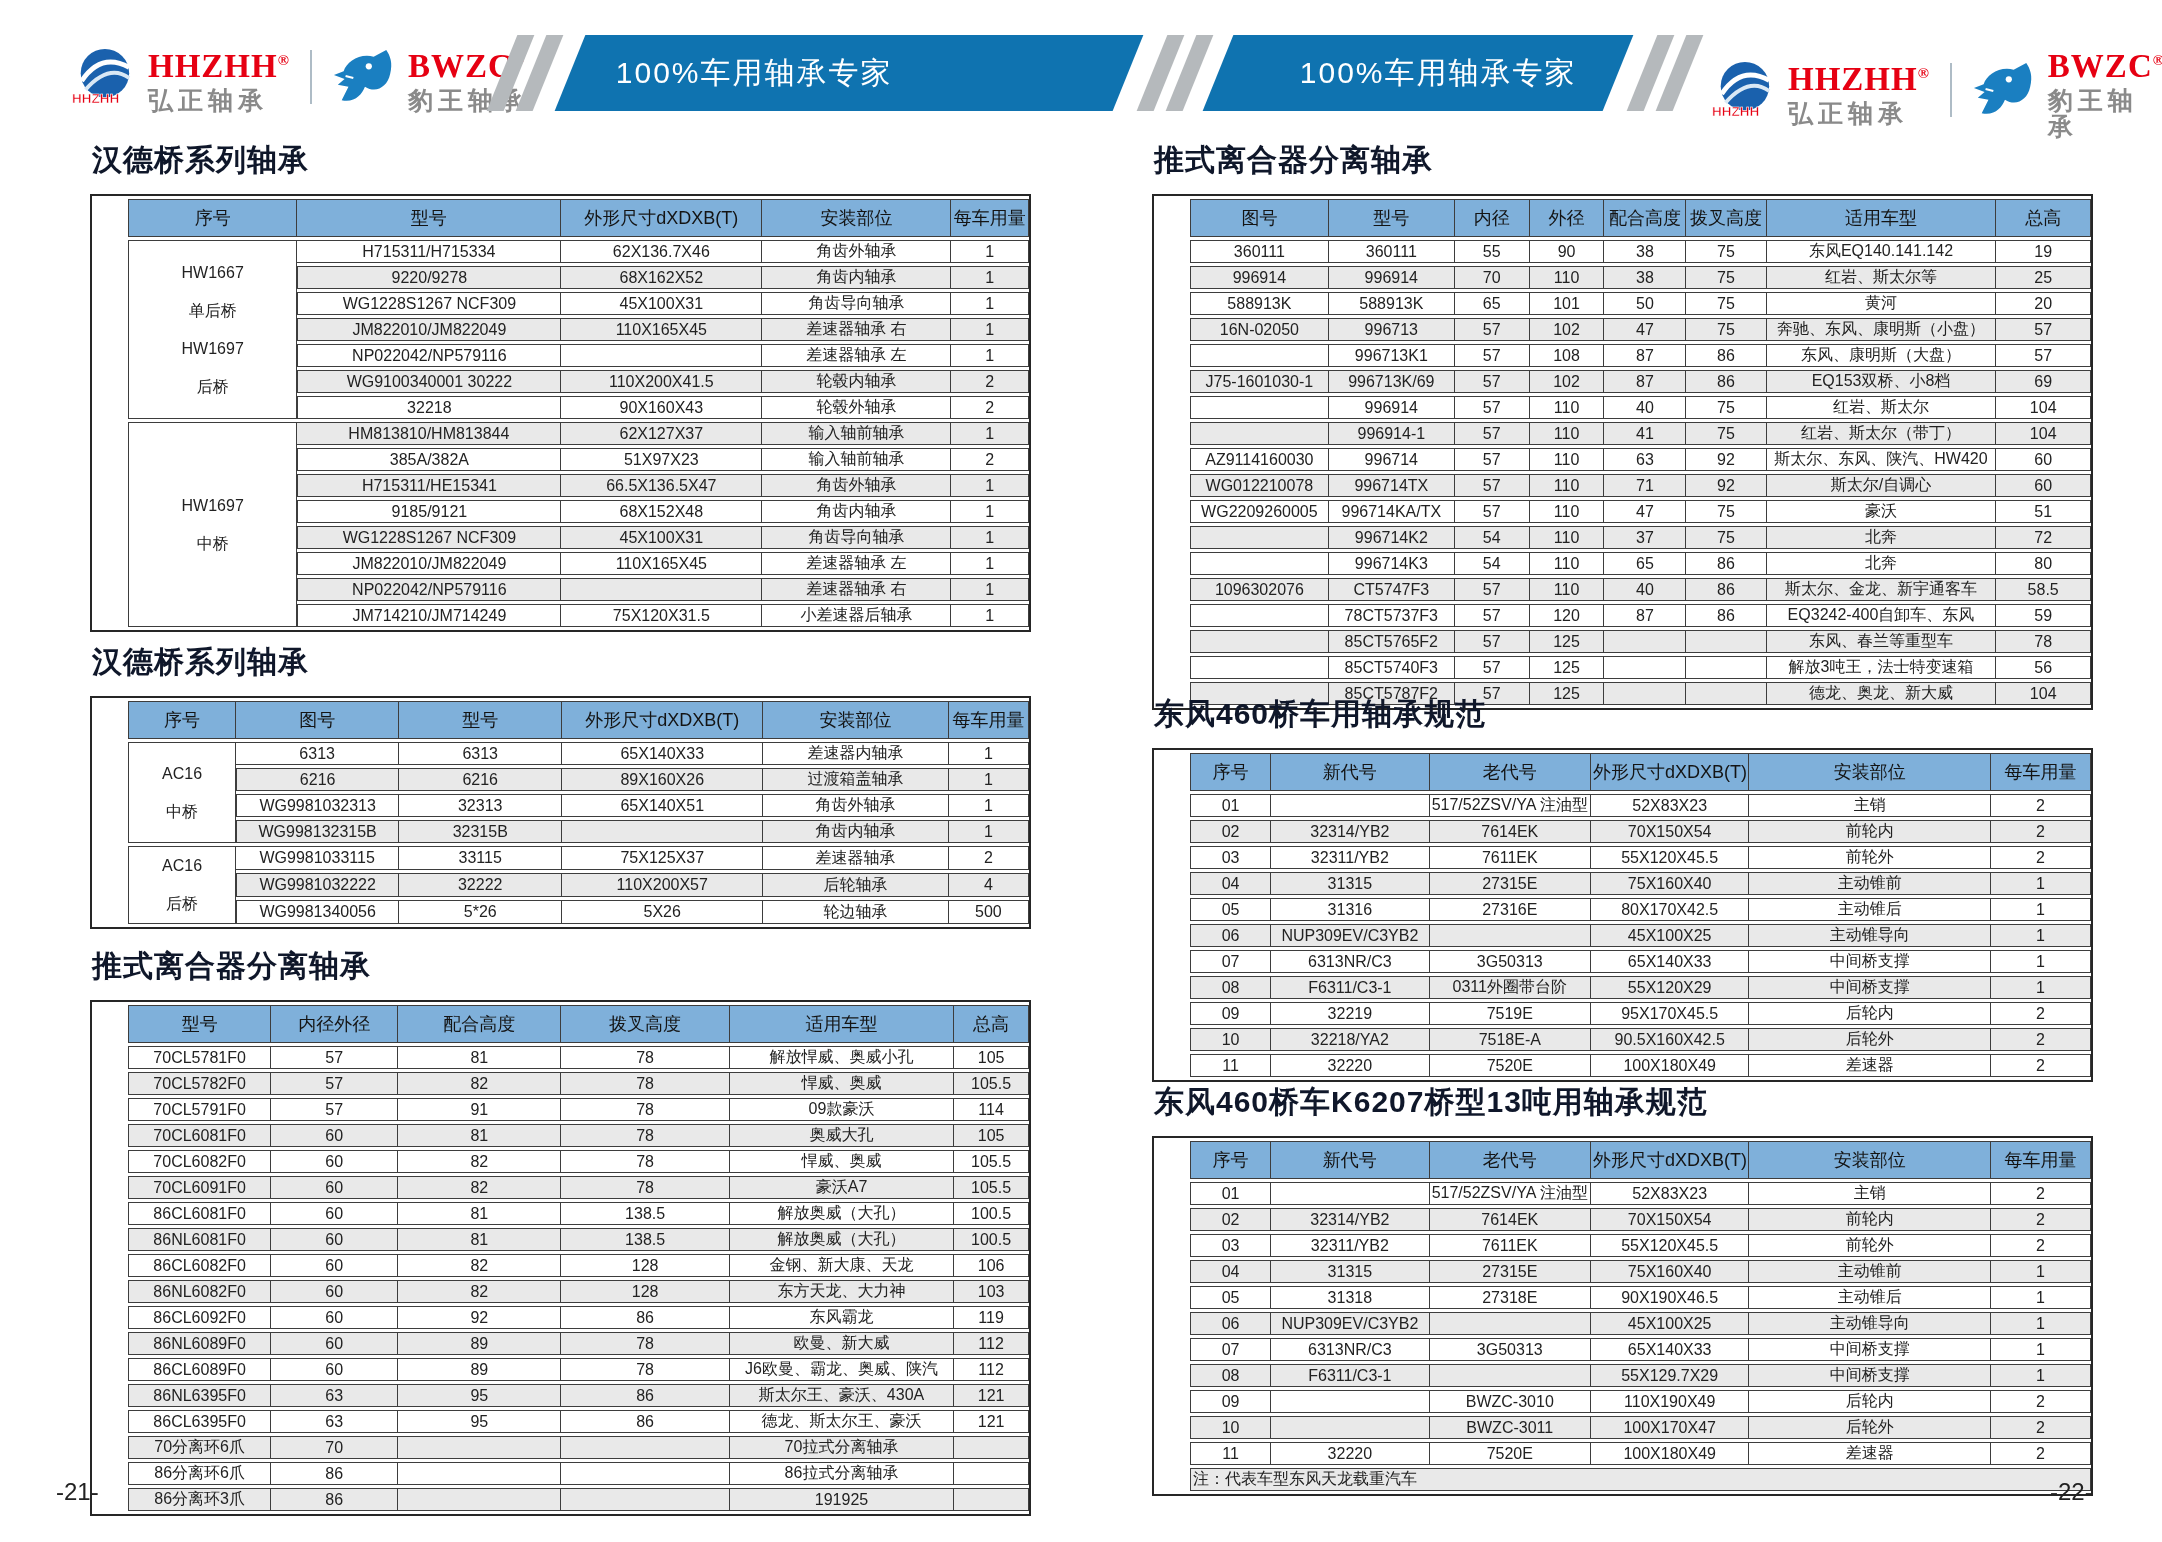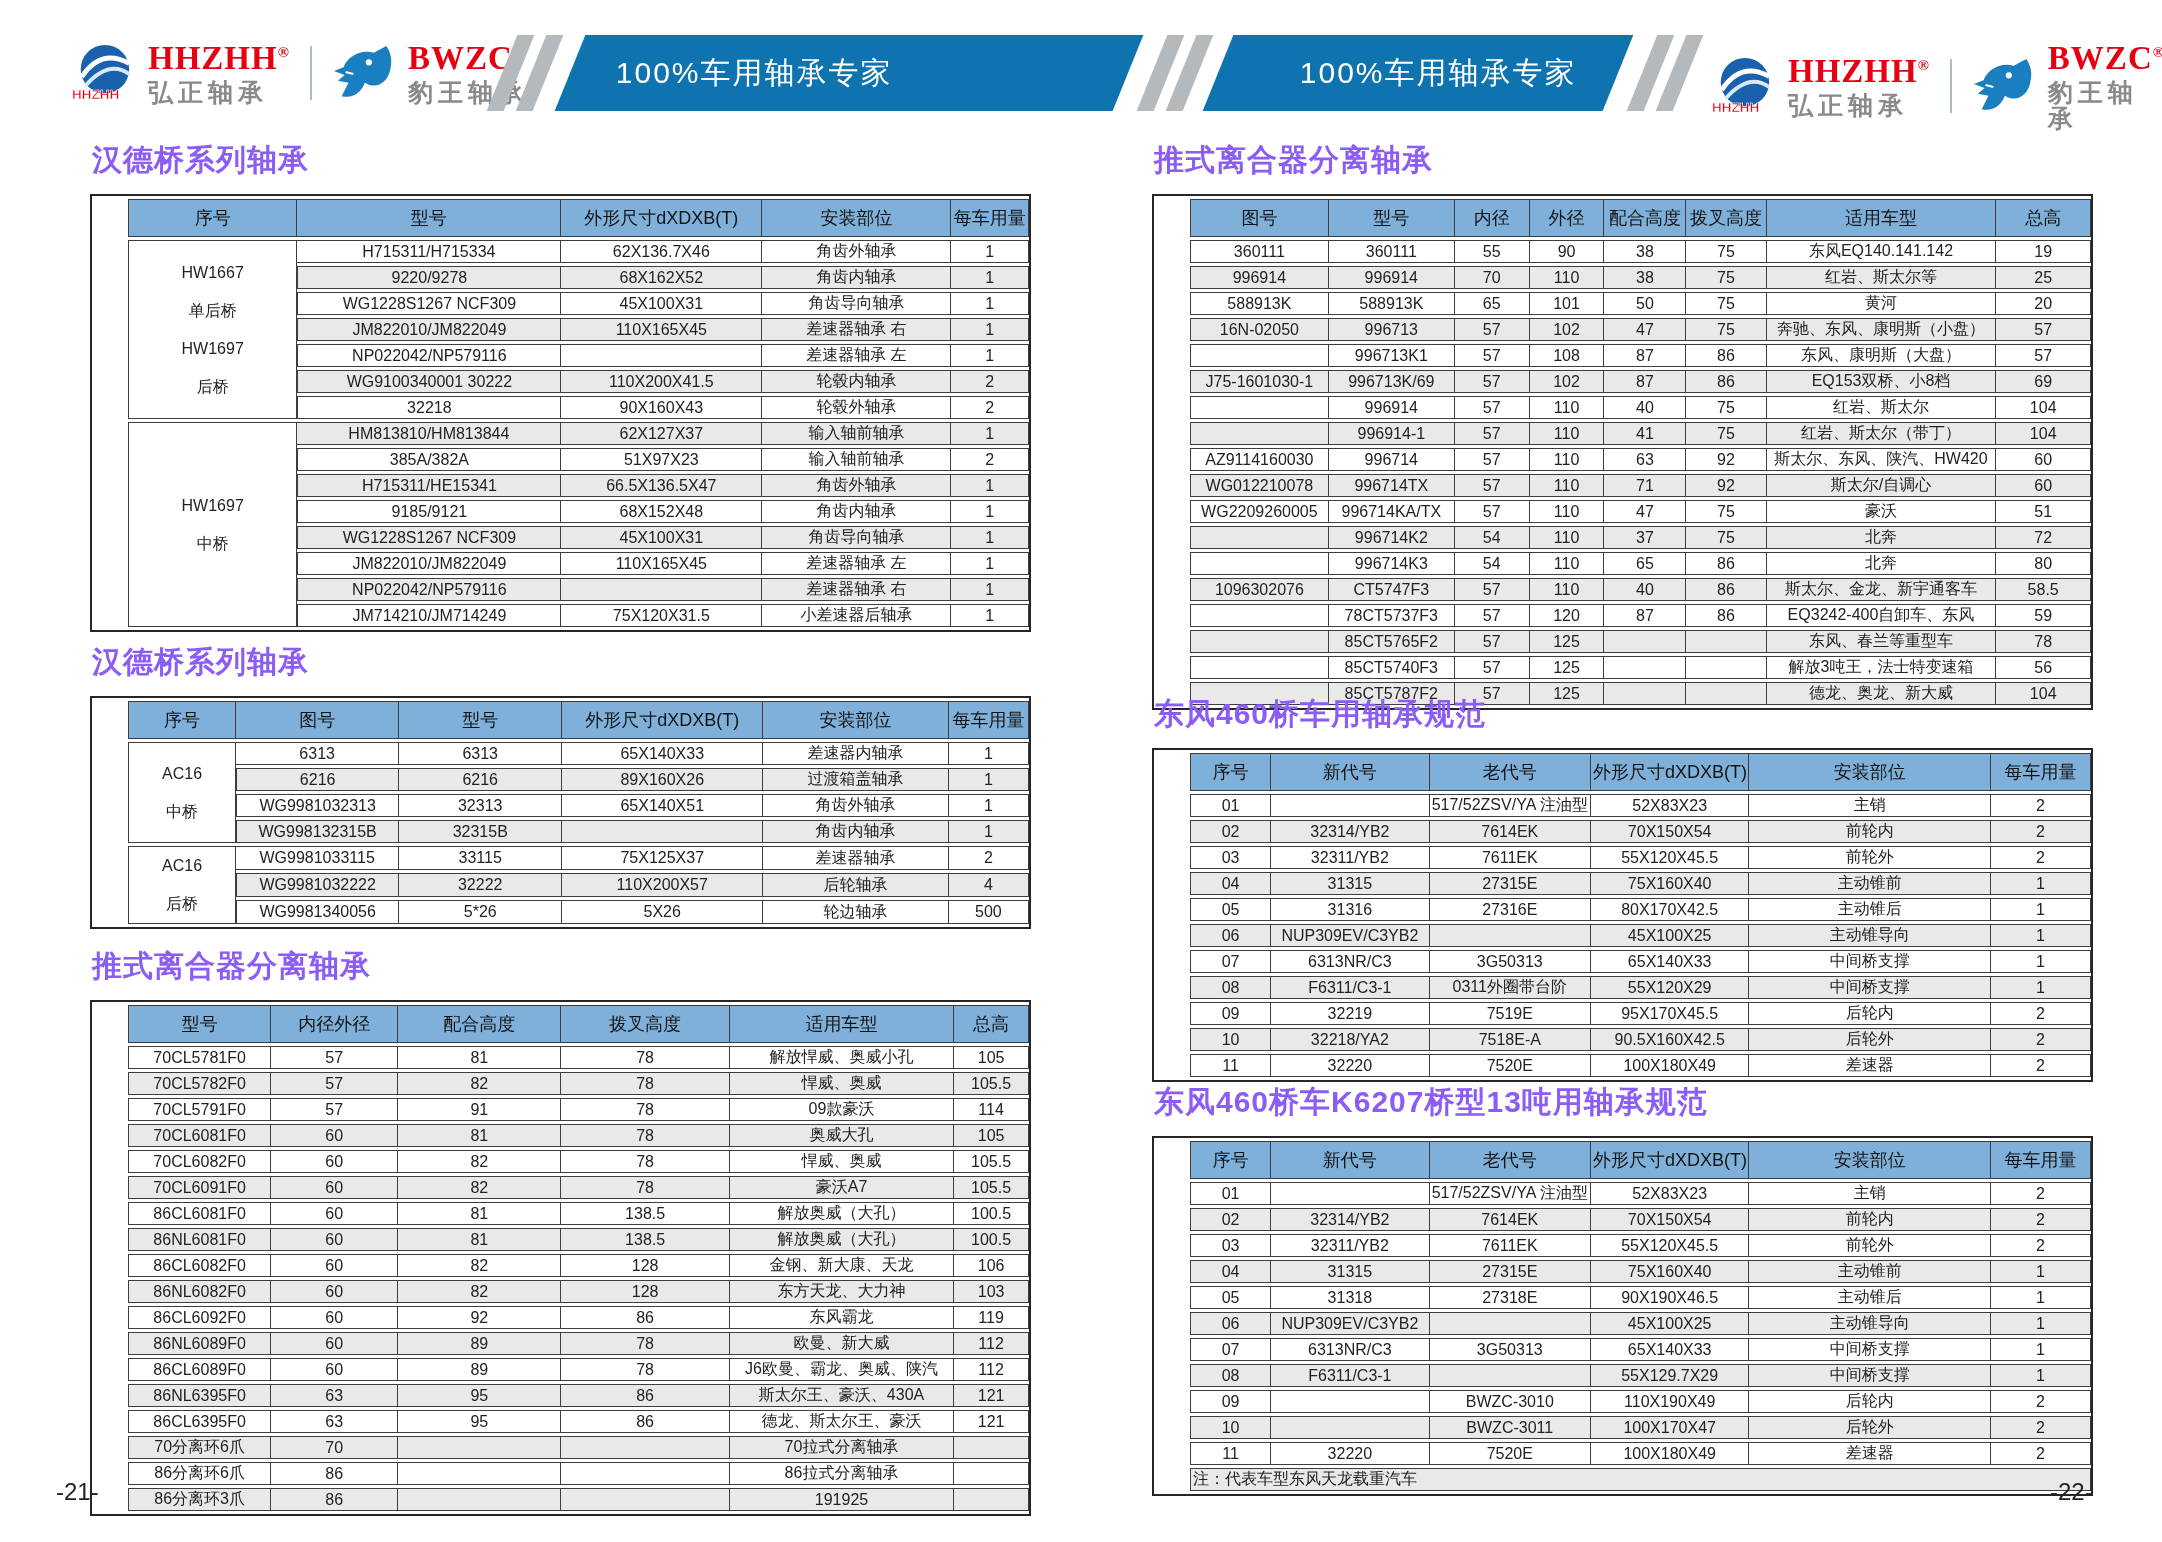--- a/index.html
+++ b/index.html
@@ -5,37 +5,37 @@
   html,body{margin:0;padding:0;background:#fff;}
   .page{position:relative;width:2162px;height:1542px;background:#ffffff;
         font-family:"Liberation Sans",sans-serif;color:#1c1c1c;overflow:hidden;}
 
   
   .hdr-band{position:absolute;top:35px;left:0;width:2162px;height:76px;}
   .brand-group{position:absolute;top:6px;display:flex;align-items:center;gap:14px;}
   .brand-group.left{left:72px;}
   .brand-group.right{left:1712px;}
   .logo-svg{width:62px;height:62px;flex:0 0 auto;}
-  .brand-text{display:flex;flex-direction:column;justify-content:center;line-height:1.05;}
+  .brand-text{display:flex;flex-direction:column;justify-content:center;line-height:1.05;margin-top:8px;}
   .brand-abbr{font-family:"Liberation Serif",serif;font-weight:bold;font-size:33px;color:#e60012;letter-spacing:1px;}
   .brand-abbr sup{font-size:15px;vertical-align:super;}
   .brand-cn{font-size:25px;font-weight:bold;color:#8a8a8a;letter-spacing:5px;margin-top:3px;}
   .vsep{width:2px;height:54px;background:#aebcc6;margin:0 6px;}
   .stripe{position:absolute;top:0;width:17px;height:76px;background:#b5b9bc;transform:skewX(-22deg);}
   .band{position:absolute;top:0;height:76px;background:#0f73b0;transform:skewX(-22deg);
         display:flex;align-items:center;justify-content:center;}
   .band-label{transform:skewX(22deg);color:#fff;font-size:30px;letter-spacing:2px;white-space:nowrap;}
   .band1{left:570px;width:558px;}
   .band1 .band-label{margin-right:190px;}
   .band2{left:1218px;width:400px;}
   .band2 .band-label{margin-left:40px;}
 
   
   .sec{position:absolute;}
-  .sec h2{margin:0 0 13px 2px;font-size:30px;font-weight:900;color:#8b5cf6;letter-spacing:1px;}
+  .sec h2{margin:0 0 13px 2px;font-size:30px;font-weight:900;color:#0f172a;letter-spacing:1px;}
   #sec1{left:90px;top:140px;width:941px;}
   #sec2{left:90px;top:642px;width:941px;}
   #sec3{left:90px;top:946px;width:941px;}
   #sec4{left:1152px;top:140px;width:941px;}
   #sec5{left:1152px;top:694px;width:941px;}
   #sec6{left:1152px;top:1082px;width:941px;border-radius:19px;}
 
   
   .tblwrap{border:2px solid #262626;background:#fff;padding-left:36px;}
   table.grid{width:100%;table-layout:fixed;border-collapse:separate;border-spacing:0 3px;}

